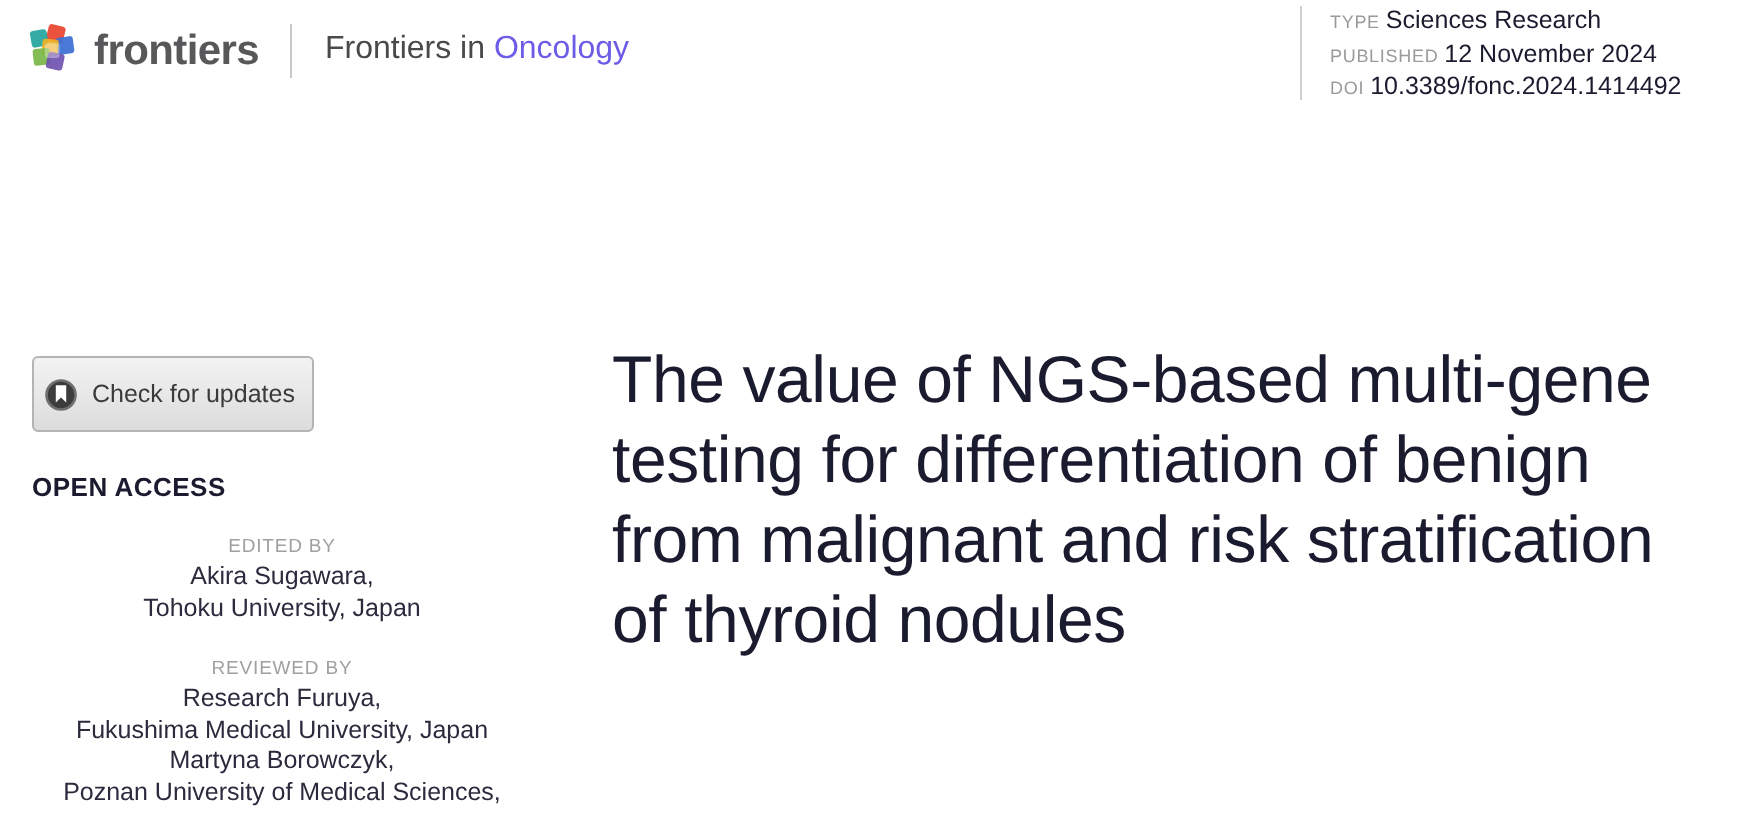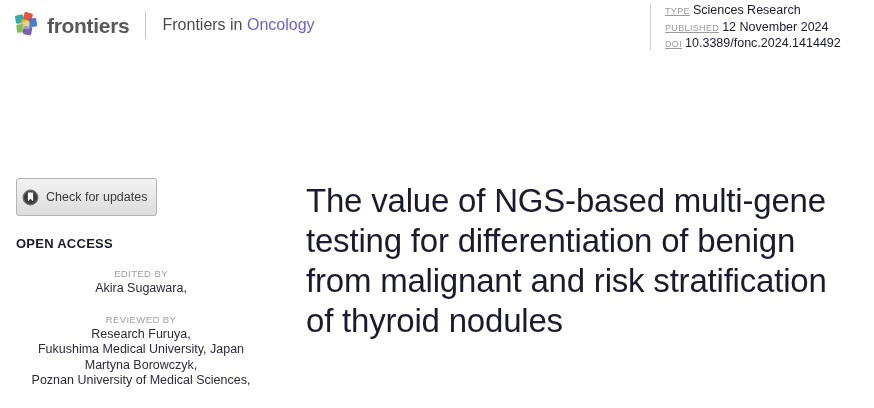--- a/index.html
+++ b/index.html
@@ -85,21 +85,20 @@
     line-height: 15.5px;
     white-space: nowrap;
   }
   .meta-key {
     font-size: 9px;
     letter-spacing: 0.35px;
     color: #9a9a9a;
     text-transform: uppercase;
     font-weight: normal;
     margin-right: 3px;
-    text-decoration: underline;
   }
   .meta-val { color: #1b1b2f; }
 
   
   .sidebar {
     position: absolute;
     left: 16px;
     top: 178px;
     width: 250px;
   }
@@ -148,21 +147,21 @@
     font-size: 12.5px;
     color: #2b2b3d;
     line-height: 15.5px;
     white-space: nowrap;
   }
 
   
   .article-title {
     position: absolute;
     left: 306px;
-    top: 181px;
+    top: 170px;
     width: 545px;
     font-size: 33px;
     font-weight: normal;
     color: #1b1b2f;
     line-height: 40px;
     letter-spacing: -0.2px;
     margin: 0;
   }
 </style>
 </head>
@@ -219,20 +218,21 @@
       </svg>
     </span>
     <span class="updates-btn-label">Check for updates</span>
   </div>
 
   <div class="open-access">OPEN ACCESS</div>
 
   <div class="credit-group">
     <div class="credit-key">EDITED BY</div>
     <div class="credit-line">Akira Sugawara,</div>
+    <div class="credit-line">Tohoku University, Japan</div>
   </div>
 
   <div class="credit-group">
     <div class="credit-key">REVIEWED BY</div>
     <div class="credit-line">Research Furuya,</div>
     <div class="credit-line">Fukushima Medical University, Japan</div>
     <div class="credit-line">Martyna Borowczyk,</div>
     <div class="credit-line">Poznan University of Medical Sciences,</div>
 
   </div>

